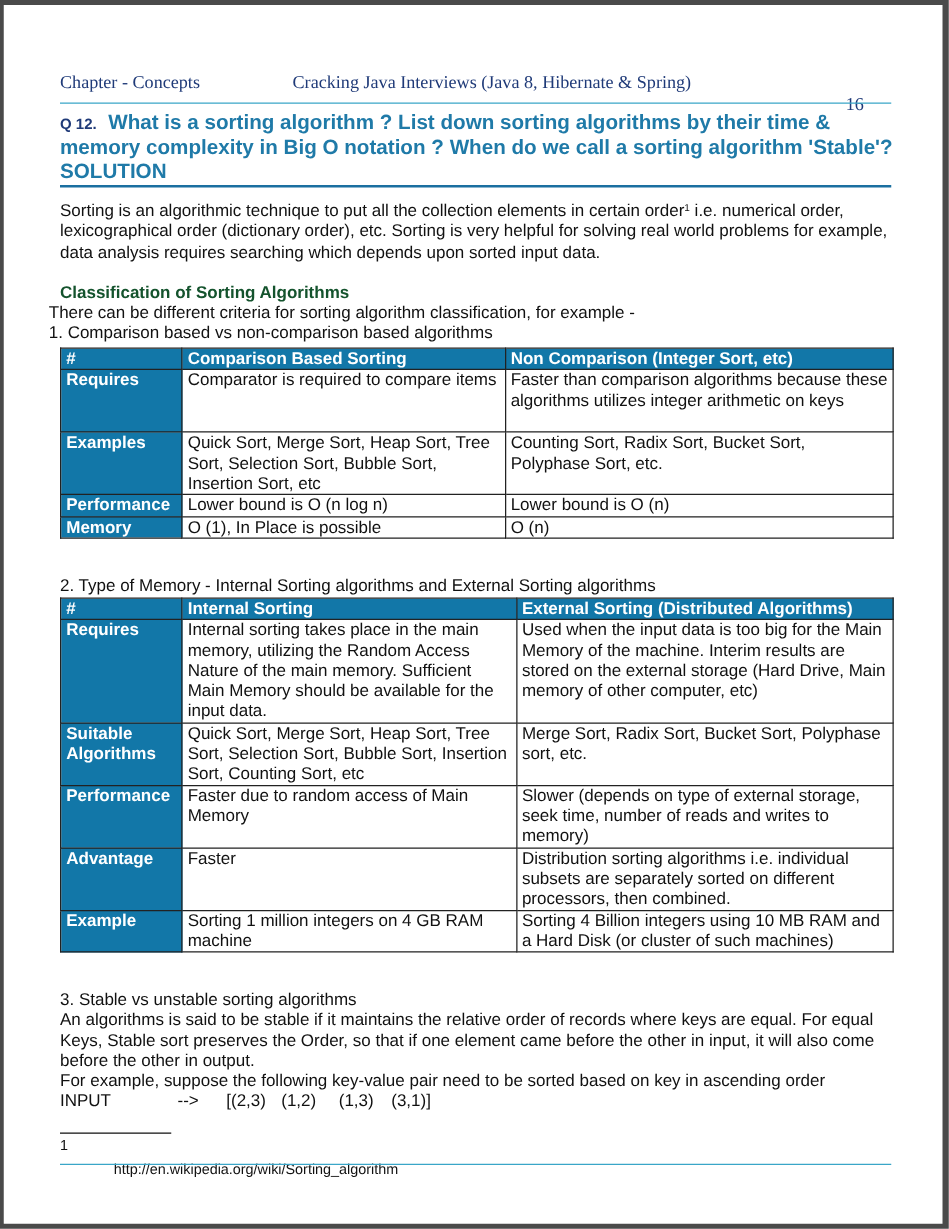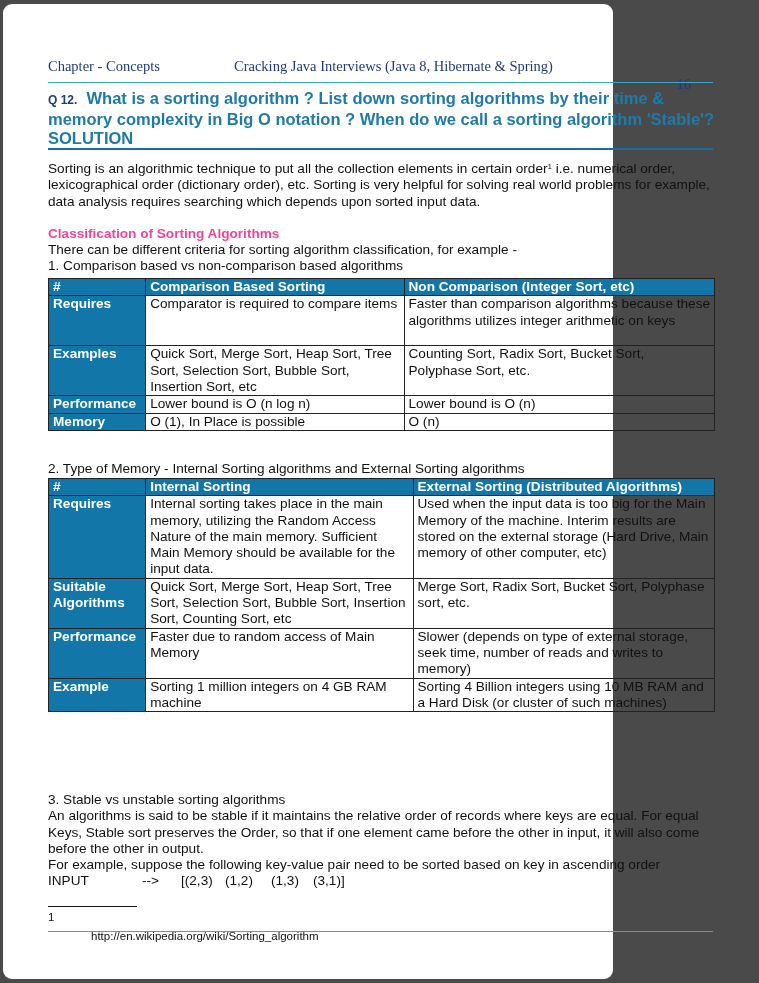--- a/index.html
+++ b/index.html
@@ -1,41 +1,41 @@
 <!DOCTYPE html>
 <html><head>
 <meta charset="utf-8">
 <style>
   html, body { margin: 0; padding: 0; }
   body {
     width: 759px; height: 983px; background: #4a4a4a; position: relative; overflow: hidden;
     font-family: "Liberation Sans", sans-serif;
   }
   .page {
-    position: absolute; left: 3px; top: 4px; width: 610px; height: 975px; background: #ffffff; border-radius: 9px;
+    position: absolute; left: 3px; top: 4px; width: 751px; height: 975px; background: #ffffff;
   }
   .running-head {
     position: absolute; left: 45px; top: 54px; width: 643px; height: 18px;
     font-family: "Liberation Serif", serif; font-size: 14.5px; color: #1f3a78;
   }
   .running-head .chap { position: absolute; left: 0; top: 0; }
   .running-head .book { position: absolute; left: 186px; top: 0; }
   .running-head .pg { position: absolute; right: 0; top: 0; margin-top: 18px; }
   .rule-top { position: absolute; left: 45px; top: 78px; width: 665px; height: 1px; background: #3aa6c8; }
   .question {
     position: absolute; left: 45px; top: 85px; width: 670px;
     font-size: 16.5px; font-weight: bold; color: #1f7aa8; line-height: 19px;
   }
   .question .qnum { color: #1f3a78; font-size: 12px; }
   .rule-q { position: absolute; left: 45px; top: 144px; width: 665px; height: 2px; background: #1a6fa0; }
   .body-text { font-size: 13.6px; color: #111; line-height: 16.3px; }
   .intro { position: absolute; left: 45px; top: 157px; width: 670px; }
   .intro sup { font-size: 8px; vertical-align: top; position: relative; top: -2px; }
-  .sec-head { position: absolute; left: 45px; top: 222px; font-size: 13.6px; font-weight: bold; color: #ec4899; }
-  .para1 { position: absolute; left: 45px; top: 238px; width: 670px; }
+  .sec-head { position: absolute; left: 45px; top: 222px; font-size: 13.6px; font-weight: bold; color: #14532d; }
+  .para1 { position: absolute; left: 36px; top: 238px; width: 670px; }
   table.grid {
     position: absolute; left: 45px; border-collapse: collapse; font-size: 13.6px; color: #111; line-height: 16.3px;
   }
   table.grid td, table.grid th {
     border: 1px solid #222; padding: 0 4px; vertical-align: top; text-align: left;
   }
   table.grid th {
     background: #1277a8; color: #fff; font-weight: bold;
   }
   table.grid td.rowhead { background: #1277a8; color: #fff; font-weight: bold; }
@@ -141,20 +141,25 @@
         <td class="rowhead">Suitable Algorithms</td>
         <td>Quick Sort, Merge Sort, Heap Sort, Tree Sort, Selection Sort, Bubble Sort, Insertion Sort, Counting Sort, etc</td>
         <td>Merge Sort, Radix Sort, Bucket Sort, Polyphase sort, etc.</td>
       </tr>
       <tr>
         <td class="rowhead">Performance</td>
         <td>Faster due to random access of Main Memory</td>
         <td>Slower (depends on type of external storage, seek time, number of reads and writes to memory)</td>
       </tr>
       <tr>
+        <td class="rowhead">Advantage</td>
+        <td>Faster</td>
+        <td>Distribution sorting algorithms i.e. individual subsets are separately sorted on different processors, then combined.</td>
+      </tr>
+      <tr>
         <td class="rowhead">Example</td>
         <td>Sorting 1 million integers on 4 GB RAM machine</td>
         <td>Sorting 4 Billion integers using 10 MB RAM and a Hard Disk (or cluster of such machines)</td>
       </tr>
     </tbody>
   </table>
 
   <div class="para3 body-text">
     <div>3. Stable vs unstable sorting algorithms</div>
     <div>An algorithms is said to be stable if it maintains the relative order of records where keys are equal. For equal Keys, Stable sort preserves the Order, so that if one element came before the other in input, it will also come before the other in output.</div>

